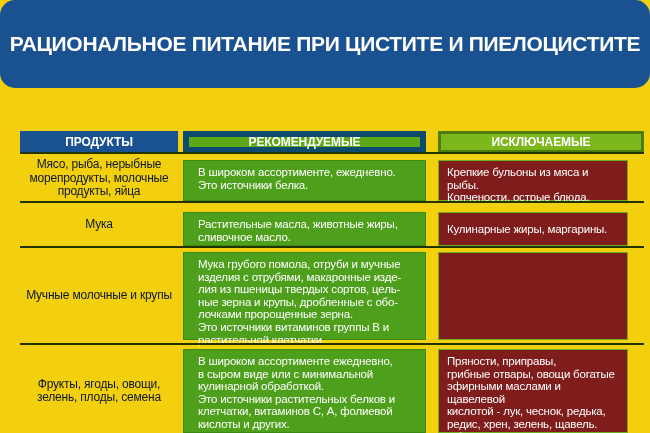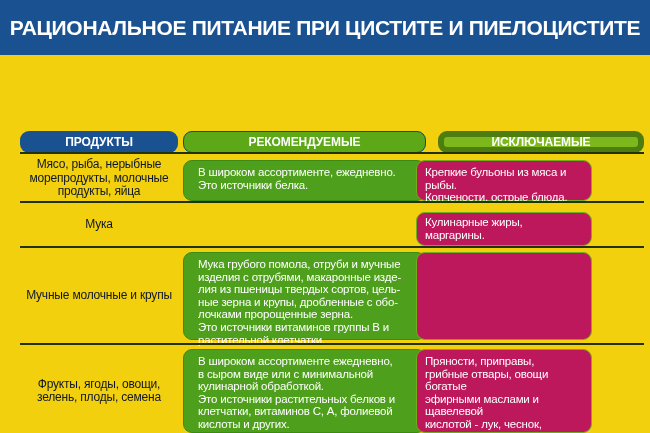--- a/index.html
+++ b/index.html
@@ -10,52 +10,52 @@
   .poster {
     position: relative;
     width: 650px;
     height: 433px;
     background: #f2d00e;
     overflow: hidden;
   }
   .title-band {
     position: absolute;
     left: 0; top: 0;
-    width: 650px; height: 55px;
+    width: 650px; height: 88px;
     background: #1a5190;
     display: flex;
     align-items: center;
     justify-content: center;
+    border-radius: 15px;
   }
   .title-band h1 {
     margin: 0;
     color: #ffffff;
     font-size: 21px;
     font-weight: bold;
     letter-spacing: -0.3px;
     white-space: nowrap;
   }
   .cell {
     position: absolute;
     box-sizing: border-box;
-    border-radius: 9px;
   }
   .hdr {
     top: 131px; height: 22px;
     display: flex;
     align-items: center;
     justify-content: center;
     color: #ffffff;
     font-size: 12px;
     font-weight: bold;
     letter-spacing: -0.1px;
   }
   .hdr-products   { left: 20px;  width: 158px; background: #1a5190; }
-  .hdr-recommend  { left: 183px; width: 243px; background: #5ca816; border: 1px solid #0c4a6e; }
-  .hdr-excluded   { left: 438px; width: 206px; background: #7cb71b; border: 6px solid #4d7c0f; }
+  .hdr-recommend  { left: 183px; width: 243px; background: #5ca816; border: 6px solid #0c4a6e; }
+  .hdr-excluded   { left: 438px; width: 206px; background: #7cb71b; border: 3px solid #4d7c0f; }
 
   .prod-cell {
     left: 20px; width: 158px;
     display: flex;
     align-items: center;
     justify-content: center;
     text-align: center;
     color: #0f172a;
     font-size: 12px;
     line-height: 13.5px;
@@ -64,21 +64,21 @@
   }
   .green-cell {
     color: #ffffff;
     font-size: 11.5px;
     line-height: 12.6px;
     padding: 5px 8px;
     white-space: pre-line;
     letter-spacing: -0.2px;
   }
   .rec-cell { left: 183px; width: 243px; background: #4ea01c; border: 1px solid #3c8a10; padding-left: 14px; }
-  .exc-cell { left: 416px; width: 176px; background: #be185d; border: 1px solid #6fae1e; }
+  .exc-cell { left: 438px; width: 190px; background: #7f1d1d; border: 1px solid #6fae1e; }
   .vcenter { display: flex; align-items: center; }
 
   .divider {
     position: absolute;
     left: 20px; width: 624px; height: 2px;
     background: #213302;
   }
 </style>
 </head>
 <body>
@@ -99,20 +99,22 @@
 морепродукты, молочные
 продукты, яйца</div>
   <div class="cell green-cell rec-cell" style="top:160px;height:41px">В широком ассортименте, ежедневно.
 Это источники белка.</div>
   <div class="cell green-cell exc-cell" style="top:160px;height:41px">Крепкие бульоны из мяса и рыбы.
 Копчености, острые блюда.</div>
 
   <div class="divider" style="top:201px"></div>
 
   <div class="cell prod-cell" style="top:205px;height:40px">Мука</div>
+  <div class="cell green-cell rec-cell" style="top:212px;height:34px">Растительные масла, животные жиры,
+сливочное масло.</div>
   <div class="cell green-cell exc-cell vcenter" style="top:212px;height:34px">Кулинарные жиры, маргарины.</div>
 
   <div class="divider" style="top:246px"></div>
 
   <div class="cell prod-cell" style="top:252px;height:88px">Мучные молочные и крупы</div>
   <div class="cell green-cell rec-cell" style="top:252px;height:88px">Мука грубого помола, отруби и мучные
 изделия с отрубями, макаронные изде-
 лия из пшеницы твердых сортов, цель-
 ные зерна и крупы, дробленные с обо-
 лочками пророщенные зерна.

